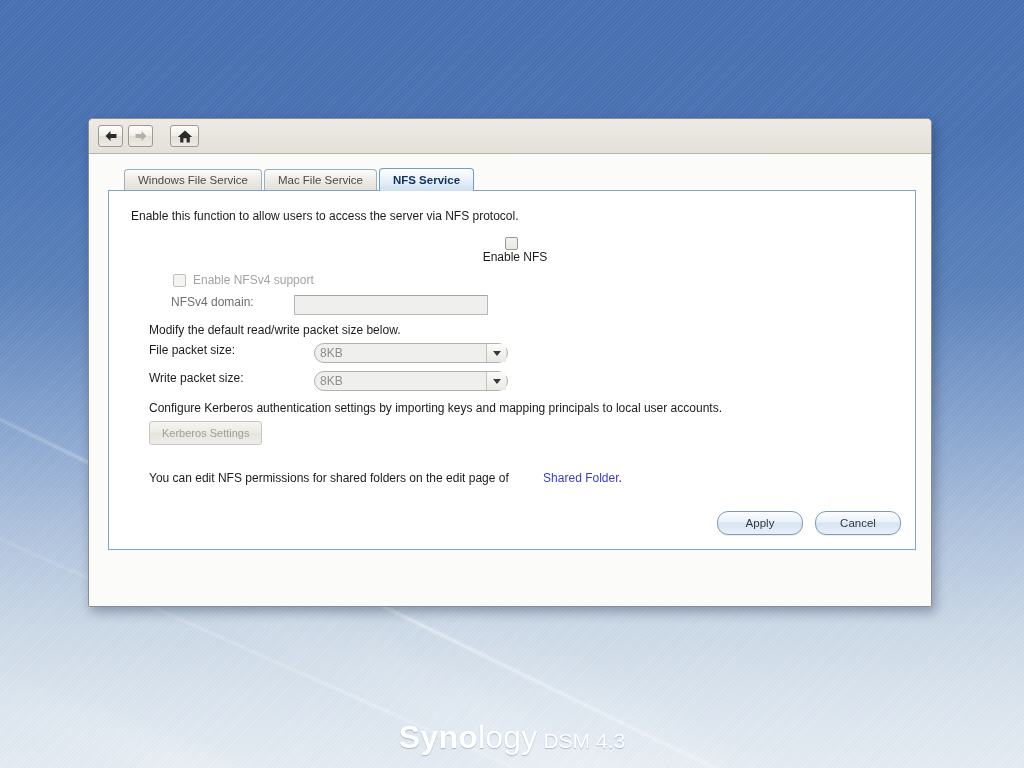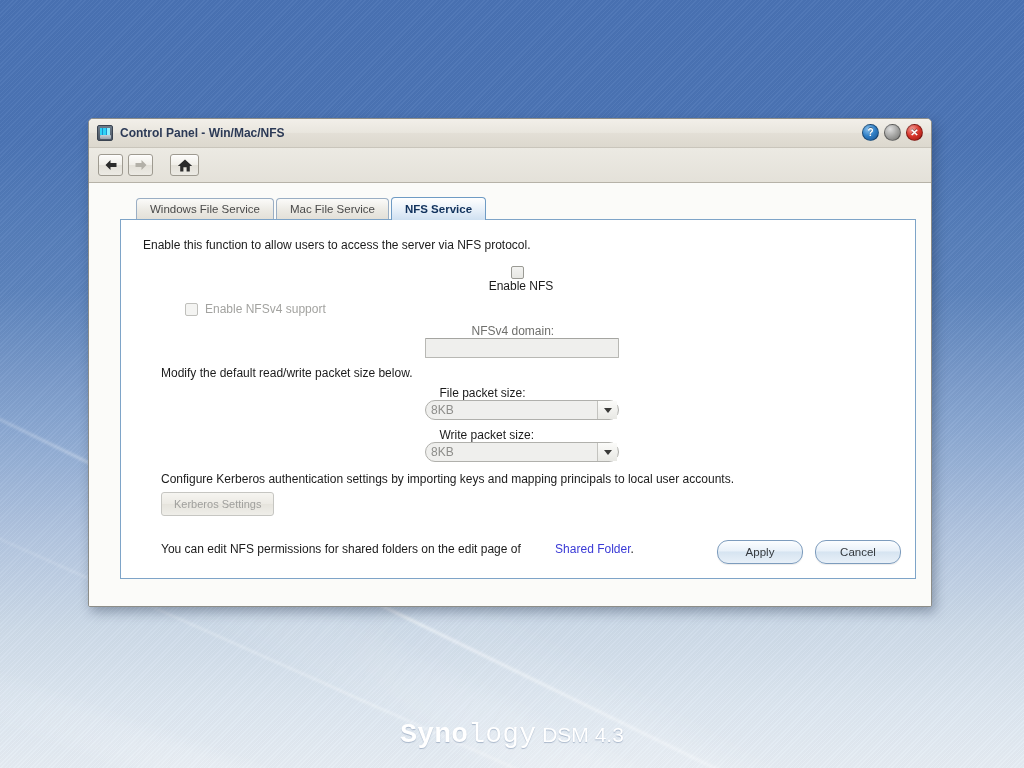--- a/index.html
+++ b/index.html
@@ -79,22 +79,22 @@
 
   
   #branding {
     position: absolute;
     left: 0; right: 0;
     top: 719px;
     text-align: center;
     user-select: none;
   }
   #branding .syn {
-    font-family: Liberation Mono, monospace;
-    font-size: 28px;
+    font-family: Liberation Sans, sans-serif;
+    font-size: 32px;
     color: #ffffff;
     letter-spacing: .2px;
     text-shadow: 0 1px 1px rgba(120,140,170,.55);
   }
   #branding .syn b { font-weight: bold; }
   #branding .dsm {
     font-family: "Liberation Sans", sans-serif;
     font-size: 21px;
     color: #ffffff;
     margin-left: 6px;
@@ -225,21 +225,21 @@
     box-shadow: 0 1px 0 rgba(255,255,255,.7) inset;
   }
   .tbbtn.home { margin-left: 12px; width: 29px; }
   .tbbtn svg { display: block; }
 
   
   #winbody {
     flex: 1 1 auto;
     background: #fbfbf9;
     position: relative;
-    padding: 14px 15px 15px 31px;
+    padding: 14px 15px 15px 19px;
     box-sizing: border-box;
   }
 
   
   #tabs {
     display: flex;
     align-items: flex-end;
     height: 22px;
     padding-left: 16px;
     position: relative;
@@ -314,25 +314,23 @@
     border-color: #c0c0bc;
     background: #f4f4f2;
   }
   .lbl-disabled { color: #a3a3a0; }
 
   #row-enable-nfs { margin-left: 6px; margin-bottom: 9px; flex-direction: column; }
   #row-enable-nfsv4 { margin-left: 44px; margin-bottom: 8px; }
 
   .field-row {
     display: flex;
-    align-items: center;
-    margin-left: 8px;
+    margin-left: 20px;
     margin-bottom: 8px;
     font-size: 12px;
-    flex-direction: column;
   }
   .field-label {
     color: #7c7c79;
     width: 0;
   }
   #row-domain .field-label { width: 145px; padding-left: 22px; box-sizing: border-box; color:#6f6f6c; }
   #row-read .field-label, #row-write .field-label { width: 165px; color:#1b1b1b; }
 
   .txtinput {
     width: 194px; height: 20px;
@@ -422,36 +420,20 @@
 
 <div id="desktop">
   <div class="streak s1"></div>
   <div class="streak s2"></div>
   <div class="streak s3"></div>
   <div class="streak s4"></div>
   <div class="streak s5"></div>
 
   <div id="window">
 
-    <div id="titlebar">
-      <span class="app-icon"></span>
-      <span class="title-text">Control Panel - Win/Mac/NFS</span>
-
-      <div id="win-buttons">
-        <div class="winbtn help">
-          <span class="glyph">?</span>
-        </div>
-        <div class="winbtn min">
-          <span class="glyph"></span>
-        </div>
-        <div class="winbtn close">
-          <span class="glyph">✕</span>
-        </div>
-      </div>
-    </div>
 
     <div id="toolbar">
       <div class="tbbtn">
         <svg width="14" height="12" viewBox="0 0 14 12">
           <path d="M6.5 1 L1.5 6 L6.5 11 L6.5 8 L12.5 8 L12.5 4 L6.5 4 Z" fill="#2b2b2b"></path>
         </svg>
       </div>
       <div class="tbbtn">
         <svg width="14" height="12" viewBox="0 0 14 12">
           <path d="M7.5 1 L12.5 6 L7.5 11 L7.5 8 L1.5 8 L1.5 4 L7.5 4 Z" fill="#b3b0a8"></path>

